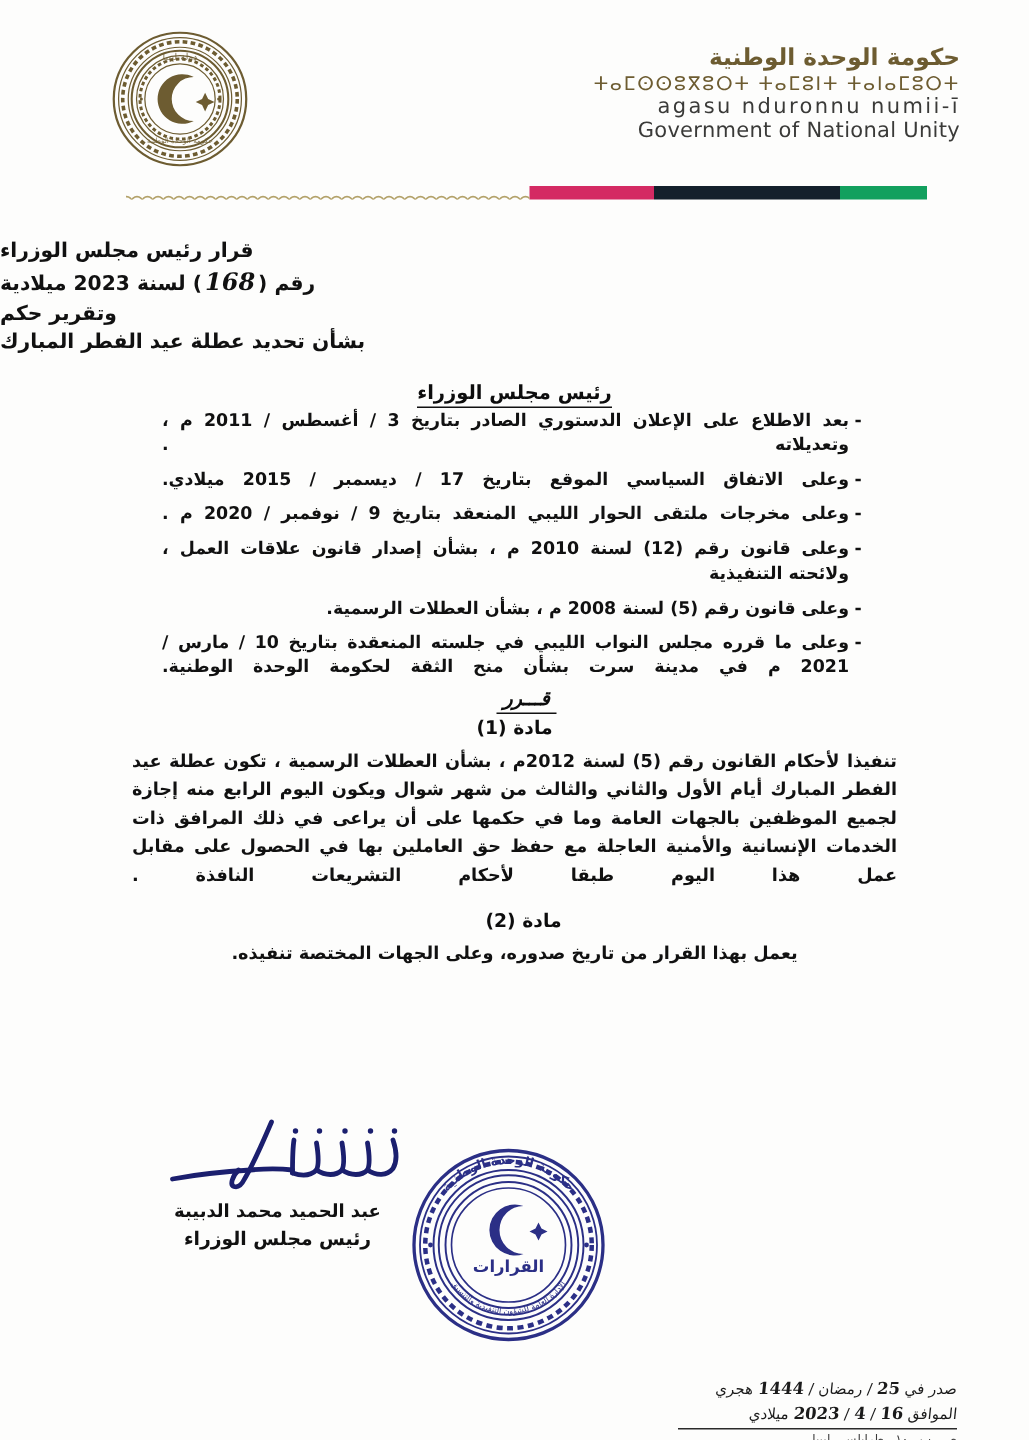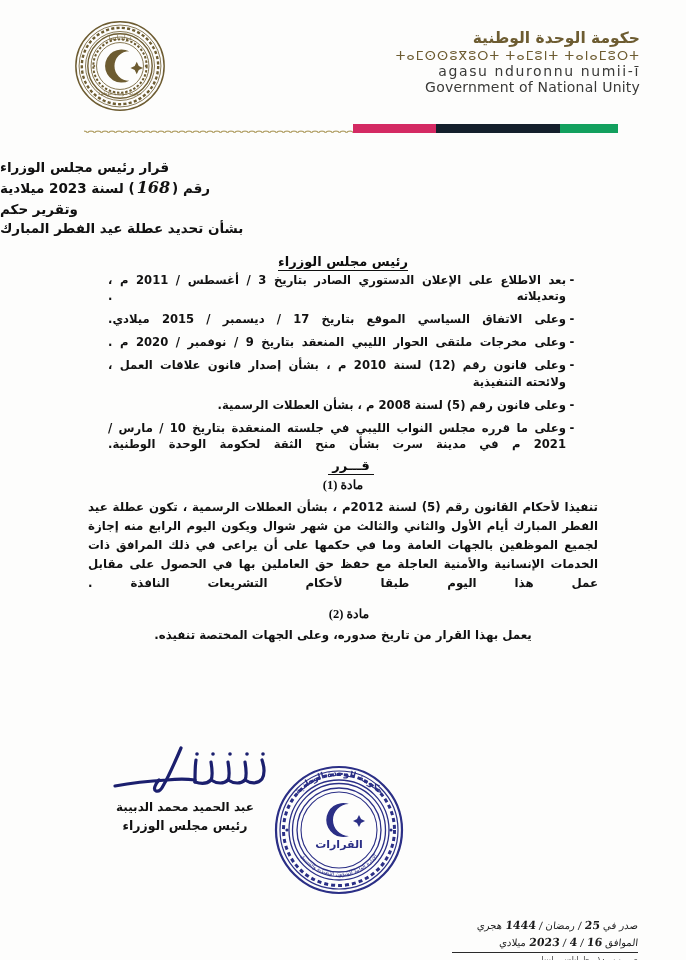--- a/index.html
+++ b/index.html
@@ -183,37 +183,37 @@
     text-align-last: right;
   }
 
   
   .decided {
     position: absolute;
     top: 455px;
     left: 16px; right: 0;
     text-align: center;
     direction: rtl;
+    font-style: italic;
   }
   .decided span {
     font-size: 13px;
     font-weight: 700;
     letter-spacing: 3px;
     border-bottom: 1.4px solid #111;
     padding: 0 4px 1px 4px;
   }
 
   .article-head {
     position: absolute;
     left: 0; right: 0;
     text-align: center;
     direction: rtl;
     font-size: 12.5px;
     font-weight: 700;
-    font-family: Liberation Serif, serif;
   }
   .art1-head { top: 477px; }
   .art2-head { top: 606px; padding-left: 12px; }
 
   .body-par {
     position: absolute;
     right: 88px;
     width: 510px;
     direction: rtl;
     font-size: 11.8px;

